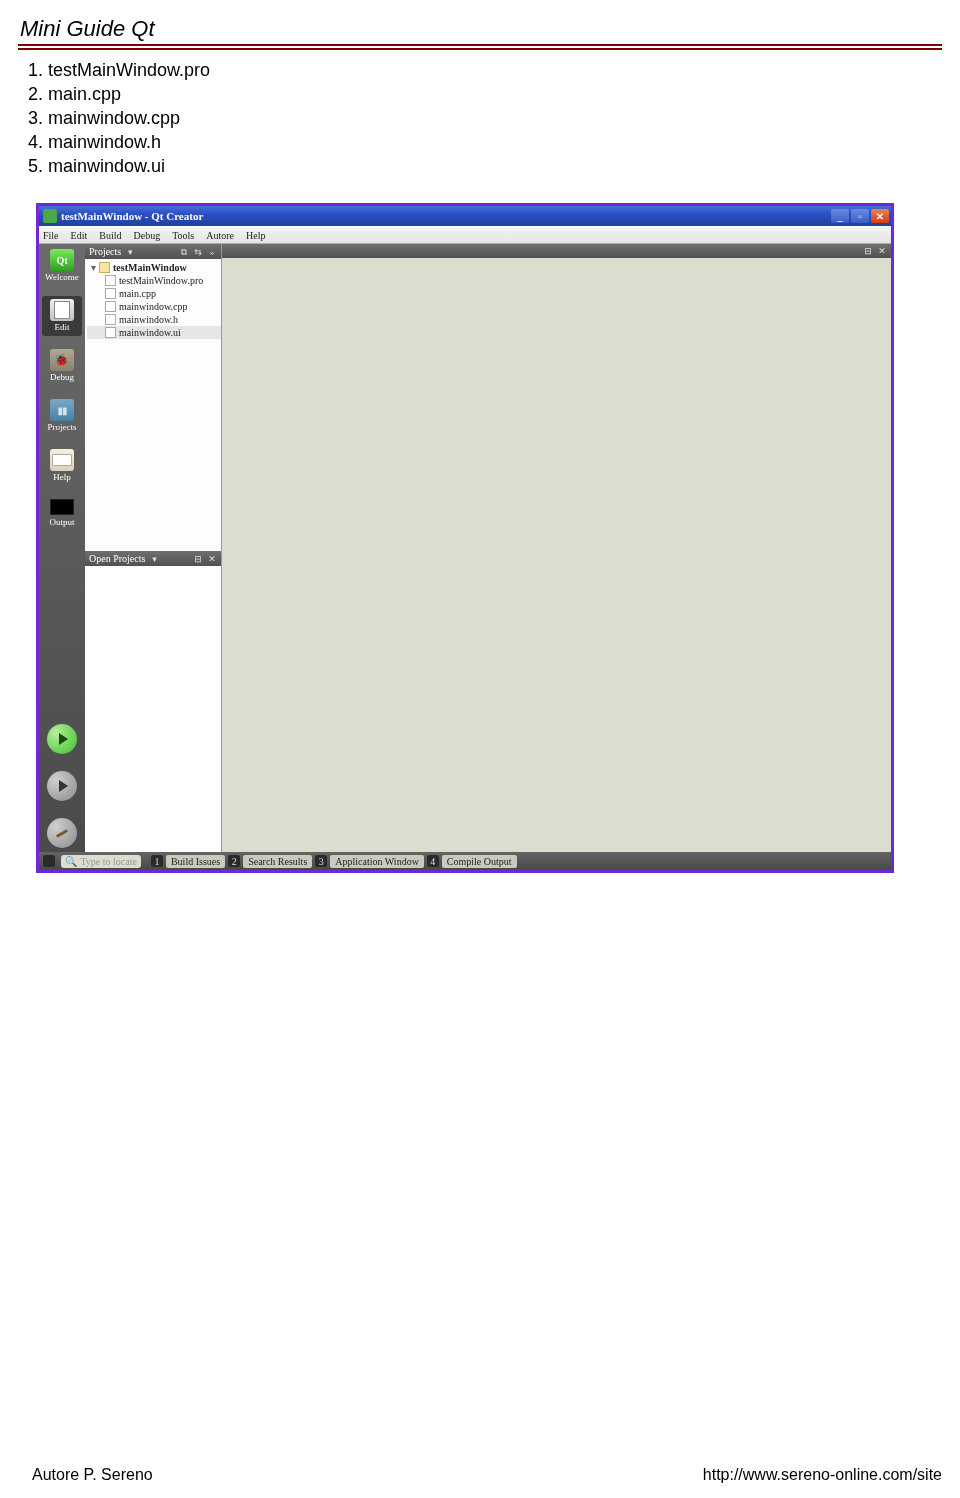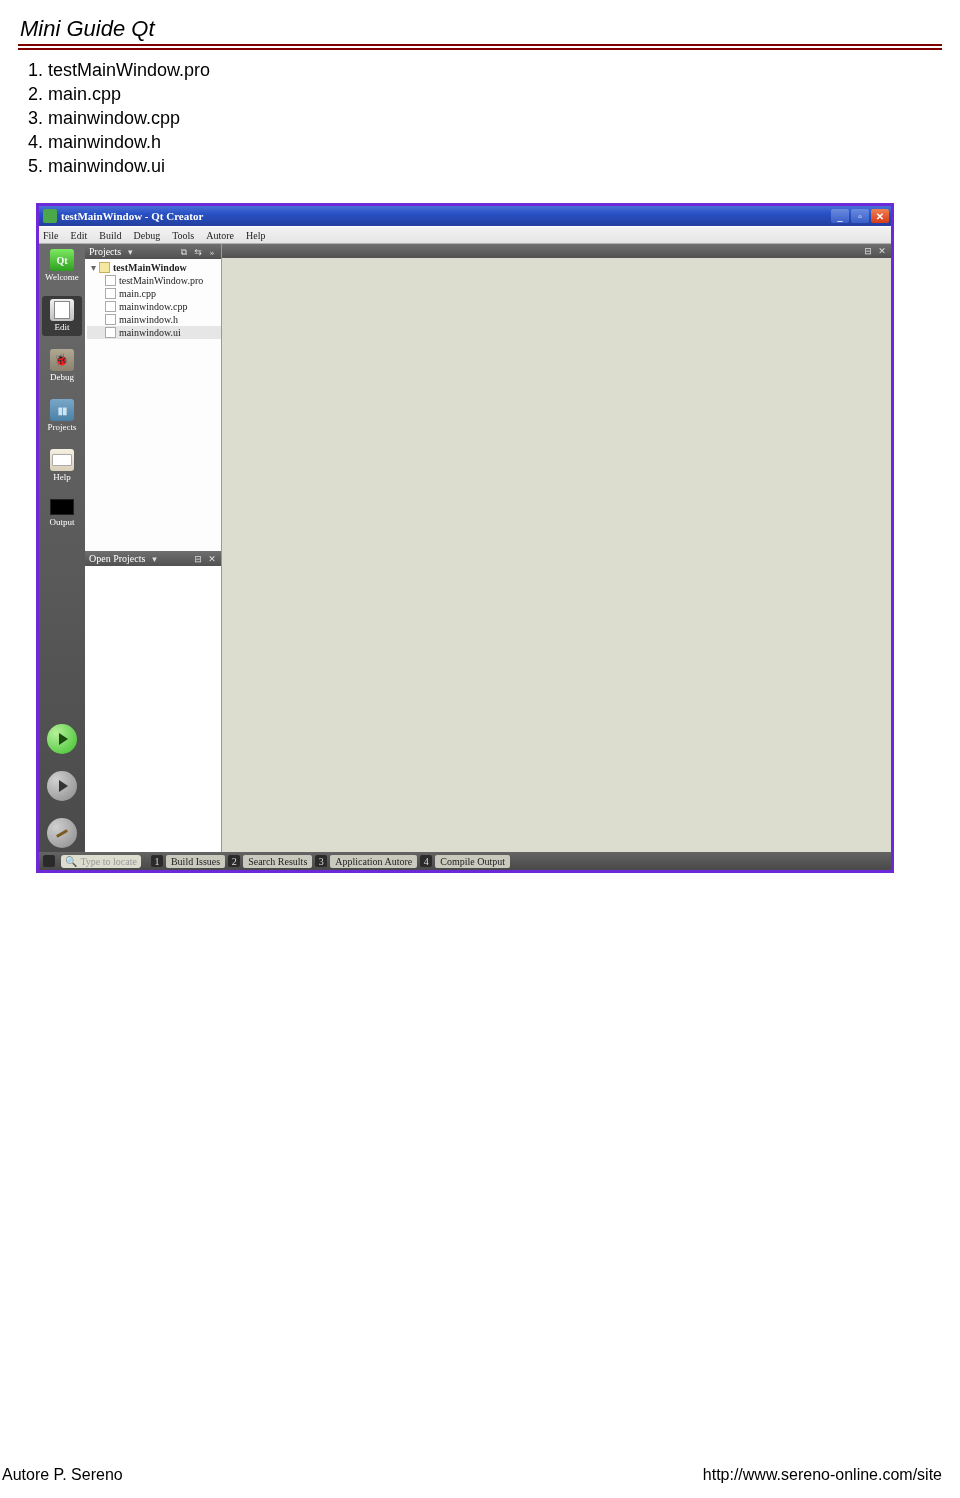--- a/index.html
+++ b/index.html
@@ -146,21 +146,21 @@
   .search{display:flex;align-items:center;background:#dcdccf;border-radius:3px;
     height:13px;padding:0 4px;color:#999;margin-right:10px;}
   .search .mag{margin-right:3px;color:#666;}
   .btab{display:flex;align-items:center;margin-right:3px;}
   .bn{background:#2a2a2a;color:#ddd;width:12px;height:12px;display:inline-flex;
     justify-content:center;align-items:center;border-radius:2px;margin-right:3px;}
   .bt{background:#c9c9be;color:#222;height:13px;display:inline-flex;align-items:center;
     padding:0 5px;border-radius:2px;}
 
   .footer{
-    position:absolute; bottom:14px; left:2px; right:18px;
+    position:absolute; bottom:14px; left:32px; right:18px;
     display:flex; justify-content:space-between;
     font-size:16px;
   }
 </style>
 </head>
 <body>
 
 <div class="page">
   <div class="doc-title">Mini Guide Qt</div>
   <hr class="hr1">
@@ -291,21 +291,21 @@
       <span class="btab">
           <span class="bn">1</span>
           <span class="bt">Build Issues</span>
         </span>
       <span class="btab">
           <span class="bn">2</span>
           <span class="bt">Search Results</span>
         </span>
       <span class="btab">
           <span class="bn">3</span>
-          <span class="bt">Application Autore</span>
+          <span class="bt">Application Window</span>
         </span>
       <span class="btab">
           <span class="bn">4</span>
           <span class="bt">Compile Output</span>
         </span>
     </div>
   </div>
 
   <div class="footer">
     <span>Autore P. Sereno</span>

